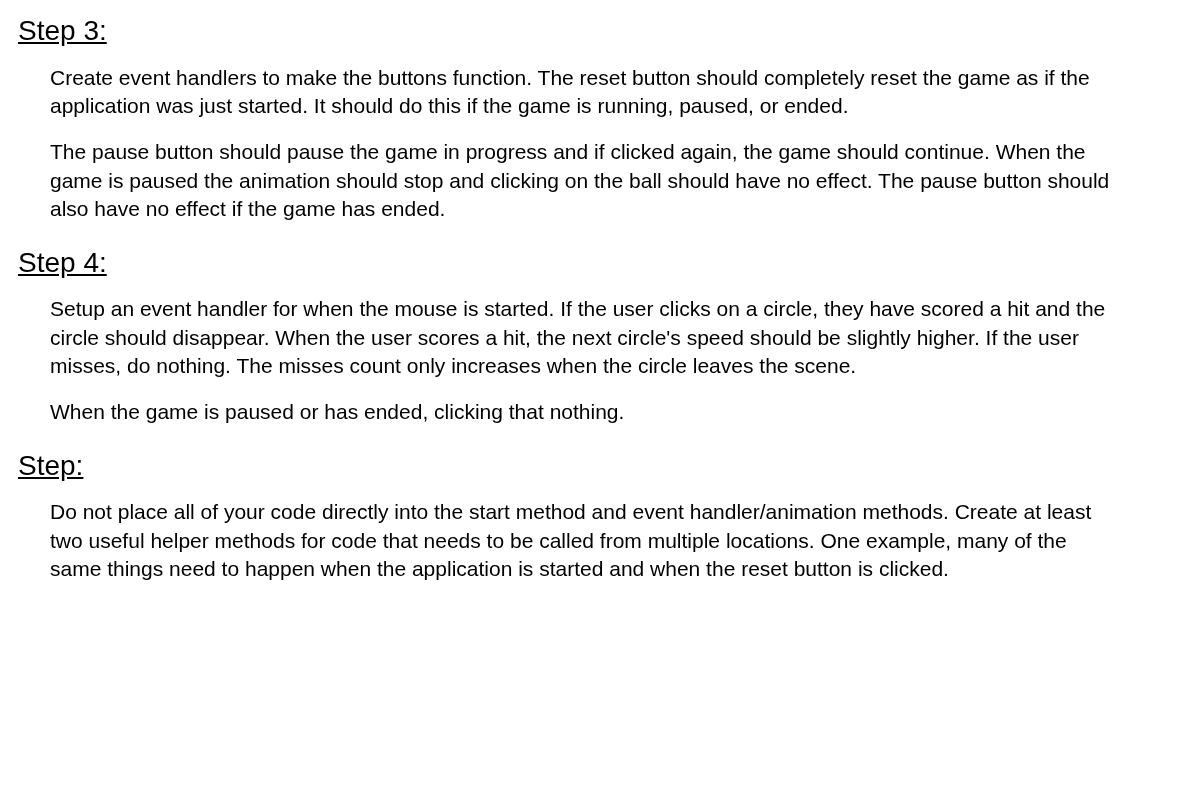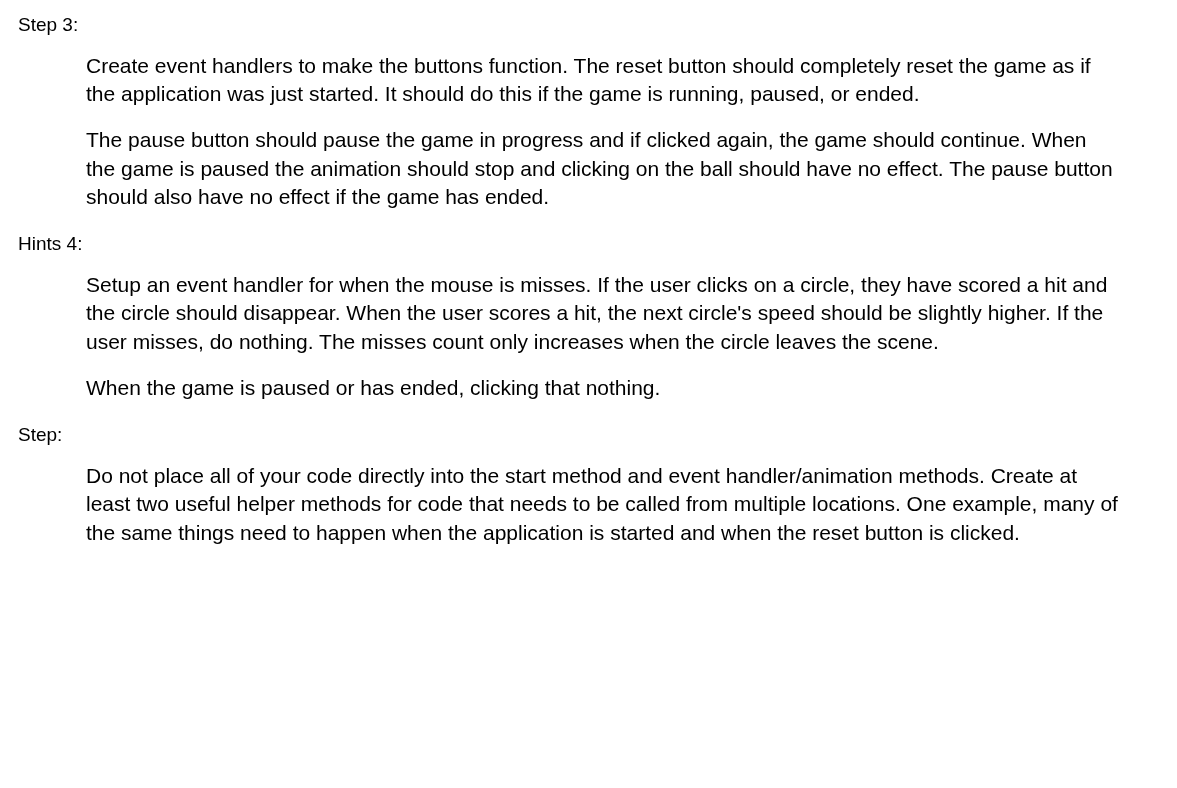--- a/index.html
+++ b/index.html
@@ -7,50 +7,51 @@
       font-size: 21px;
       line-height: 1.35;
       color: #000;
       background: #fff;
       margin: 0;
       padding: 12px 18px 18px 18px;
       width: 1177px;
       box-sizing: border-box;
     }
     .heading {
-      font-size: 19px;
+      font-size: 28px;
+      text-decoration: underline;
       margin-top: 20px;
       margin-bottom: 14px;
     }
     .heading.first {
       margin-top: 0;
     }
     .para {
-      margin-left: 68px;
+      margin-left: 32px;
       margin-right: 40px;
       margin-bottom: 18px;
     }
     .bold {
       font-weight: normal;
     }
   </style>
 </head>
 <body>
 
 <div class="heading first">Step 3:</div>
 <div class="para">
   <span>Create event handlers to make the buttons function.  The reset button should completely reset the game as if the application was just started.  It should do this if the game is running, paused, or ended.</span>
 </div>
 <div class="para">
   <span>The pause button should pause the game in progress and if clicked again, the game should continue.  When the game is paused the animation should stop and clicking on the ball should have no effect.  The pause button should also have no effect if the game has ended.</span>
 </div>
 
-<div class="heading">Hints 4:</div>
+<div class="heading">Step 4:</div>
 <div class="para">
-  <span>Setup an event handler for when the mouse is misses.  If the user clicks on a circle, they have scored a hit and the circle should disappear.  When the user scores a hit, the next circle's speed should be </span><span class="bold">slightly</span><span> higher.  If the user misses, do nothing.  The misses count only increases when the circle leaves the scene.</span>
+  <span>Setup an event handler for when the mouse is started.  If the user clicks on a circle, they have scored a hit and the circle should disappear.  When the user scores a hit, the next circle's speed should be </span><span class="bold">slightly</span><span> higher.  If the user misses, do nothing.  The misses count only increases when the circle leaves the scene.</span>
 </div>
 <div class="para">
   <span>When the game is paused or has ended, clicking that nothing.</span>
 </div>
 
 <div class="heading">Step:</div>
 <div class="para">
   <span>Do not place all of your code directly into the start method and event handler/animation methods.  Create at least two useful helper methods for code that needs to be called from multiple locations.  One example, many of the same things need to happen when the application is started and when the reset button is clicked.</span>
 </div>
 

